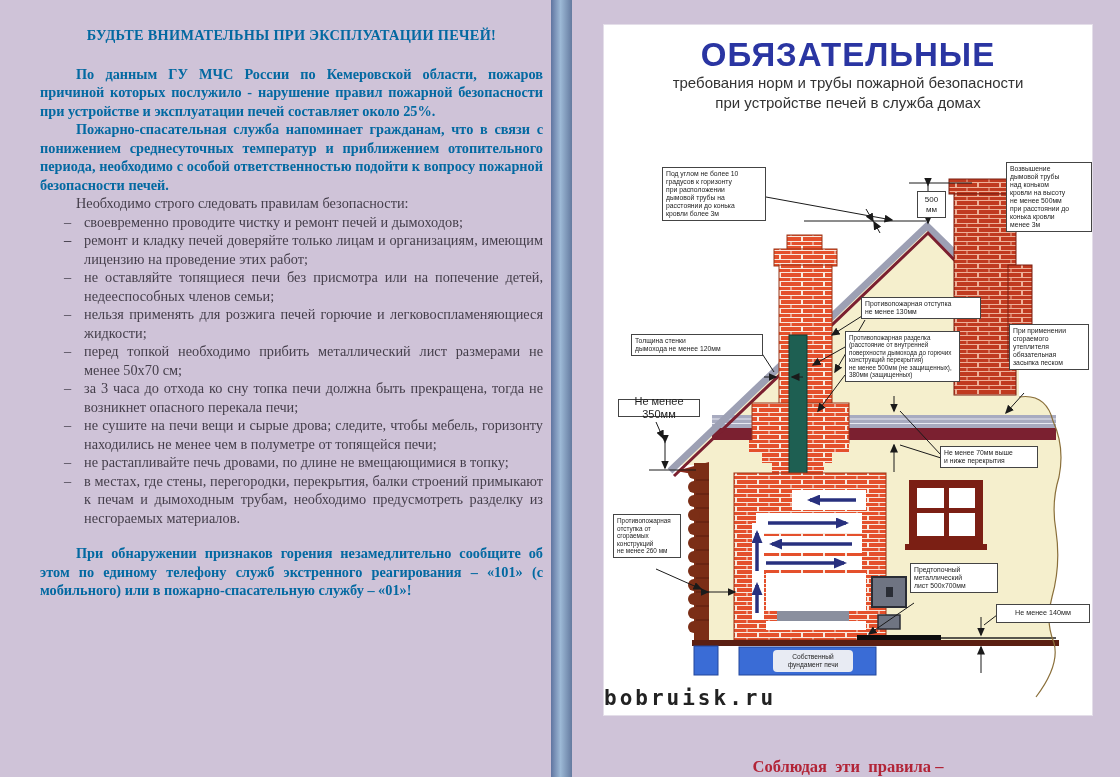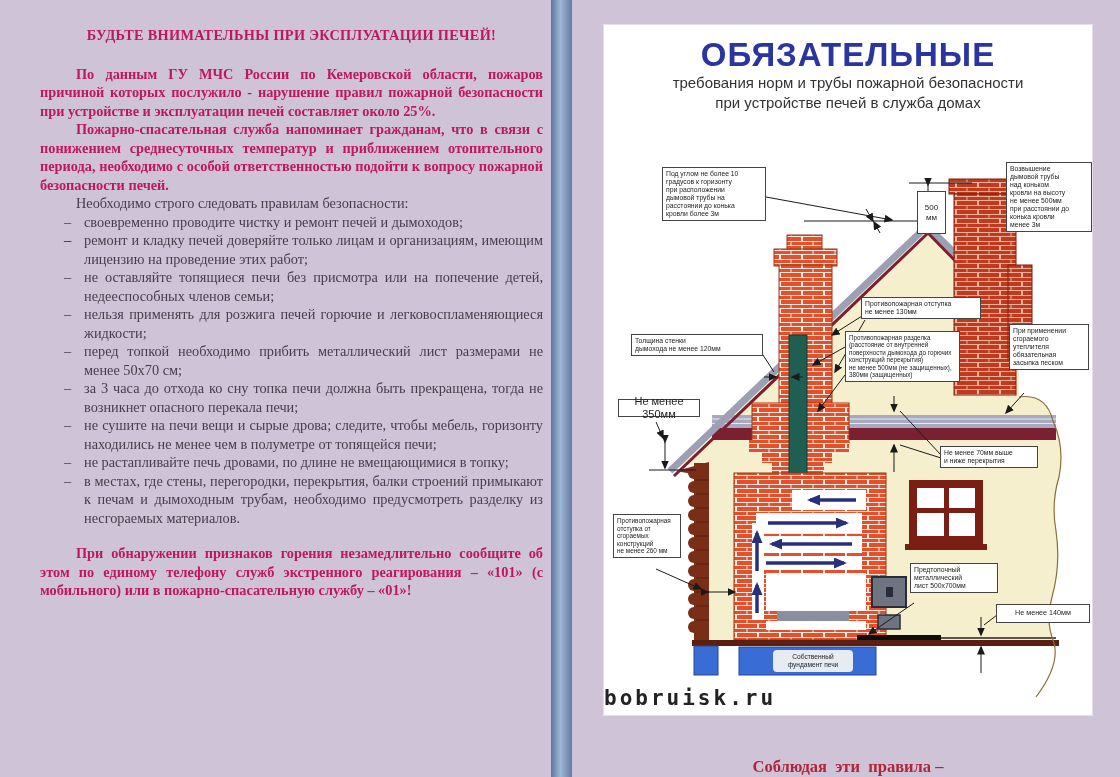--- a/index.html
+++ b/index.html
@@ -4,21 +4,21 @@
 <style>
   html,body{margin:0;padding:0;}
   #stage{position:relative;width:1120px;height:777px;background:#cfc3d8;overflow:hidden;
          font-family:"Liberation Serif",serif;}
   
   #spine{position:absolute;left:551px;top:0;width:21px;height:777px;
          background:linear-gradient(90deg,#5f74a0,#9db9d6 45%,#647a9f);}
   
   #leftpage{position:absolute;left:40px;top:26px;width:503px;color:#443e4a;
             font-size:14.3px;line-height:18.5px;}
-  .red{color:#be185d;font-weight:bold;}
+  .red{color:#0369a1;font-weight:bold;}
   #lp-title{text-align:center;font-weight:bold;margin-bottom:20px;letter-spacing:.3px;}
   .para{text-align:justify;text-indent:36px;margin:0;}
   .bullet{position:relative;padding-left:44px;text-align:justify;}
   .bullet .dash{position:absolute;left:24px;}
   .misspell{text-decoration:underline wavy #e03030;text-decoration-thickness:1px;}
   #lp-footer{margin-top:17px;}
   
   #poster{position:absolute;left:603px;top:24px;width:490px;height:692px;background:#fff;
           border:1px solid #e4dee9;box-sizing:border-box;font-family:"Liberation Sans",sans-serif;}
   #poster-head{position:absolute;top:12px;left:0;width:100%;text-align:center;}
@@ -217,21 +217,21 @@
       <div class="poster-sub">требования норм и трубы пожарной безопасности</div>
       <div class="poster-sub">при устройстве печей в служба домах</div>
     </div>
 
     <div class="lbl" style="left:58px;top:142px;width:104px;">Под углом не более 10
 градусов к горизонту
 при расположении
 дымовой трубы на
 расстоянии до конька
 кровли более 3м</div>
-    <div class="lbl center" style="left:313px;top:166px;width:29px;height:43px;font-size:8px;">500
+    <div class="lbl center" style="left:313px;top:166px;width:29px;height:27px;font-size:8px;">500
 мм</div>
     <div class="lbl" style="left:402px;top:137px;width:86px;">Возвышение
 дымовой трубы
 над коньком
 кровли на высоту
 не менее 500мм
 при расстоянии до
 конька кровли
 менее 3м</div>
     <div class="lbl" style="left:257px;top:272px;width:120px;">Противопожарная отступка

